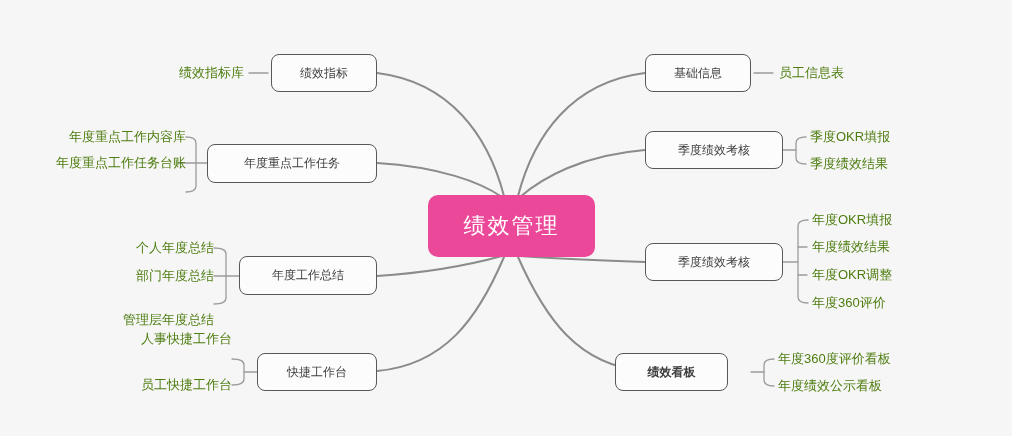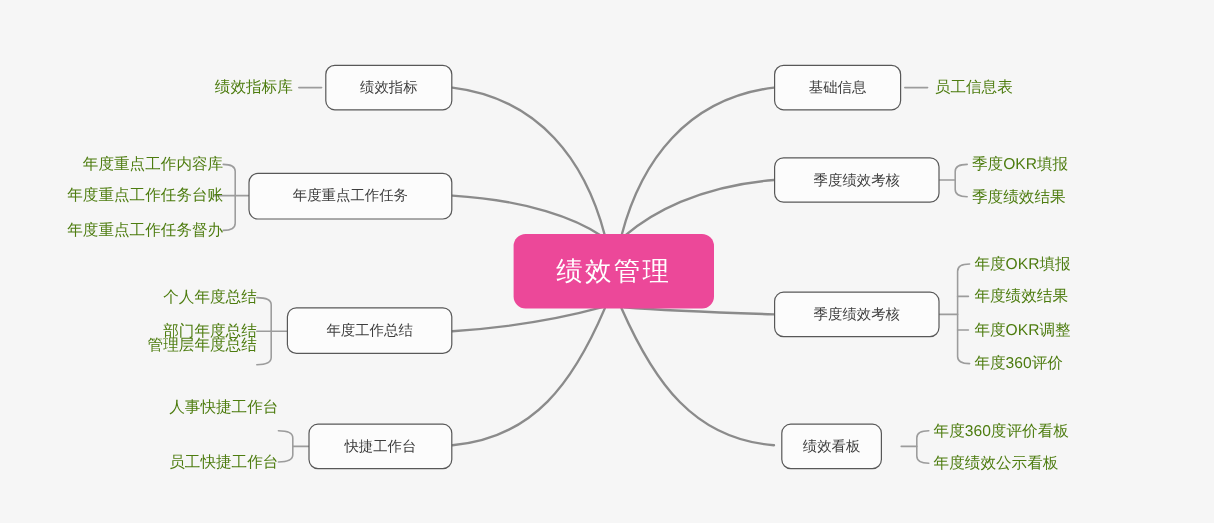--- a/index.html
+++ b/index.html
@@ -95,31 +95,30 @@
   <div class="root" style="left:428px;top:195px;width:167px;height:62px;">绩效管理</div>
 
   <div class="node" style="left:271px;top:54px;width:106px;height:38px;">绩效指标</div>
   <div class="node" style="left:207px;top:144px;width:170px;height:39px;">年度重点工作任务</div>
   <div class="node" style="left:239px;top:256px;width:138px;height:39px;">年度工作总结</div>
   <div class="node" style="left:257px;top:353px;width:120px;height:38px;">快捷工作台</div>
 
   <div class="node" style="left:645px;top:54px;width:106px;height:38px;">基础信息</div>
   <div class="node" style="left:645px;top:131px;width:138px;height:38px;">季度绩效考核</div>
   <div class="node" style="left:645px;top:243px;width:138px;height:38px;">季度绩效考核</div>
-  <div class="node" style="left:651px;top:353px;width:84px;height:38px;">绩效看板</div>
+  <div class="node" style="left:615px;top:353px;width:113px;height:38px;font-weight:bold;">绩效看板</div>
 
   <div class="leaf r" style="right:768px;top:65px;">绩效指标库</div>
 
   <div class="leaf r" style="right:826px;top:129px;">年度重点工作内容库</div>
   <div class="leaf r" style="right:826px;top:155px;">年度重点工作任务台账</div>
-  <div class="leaf r" style="right:826px;top:184px;">年度重点工作任务督办</div>
 
   <div class="leaf r" style="right:798px;top:240px;">个人年度总结</div>
   <div class="leaf r" style="right:798px;top:268px;">部门年度总结</div>
-  <div class="leaf r" style="right:798px;top:280px;text-align:center;">管理层年度总结</div>
+  <div class="leaf r" style="right:798px;top:312px;text-align:center;">管理层年度总结</div>
 
   <div class="leaf r" style="right:780px;top:331px;">人事快捷工作台</div>
   <div class="leaf r" style="right:780px;top:377px;">员工快捷工作台</div>
 
   <div class="leaf" style="left:779px;top:65px;">员工信息表</div>
 
   <div class="leaf" style="left:810px;top:129px;">季度OKR填报</div>
   <div class="leaf" style="left:810px;top:156px;">季度绩效结果</div>
 
   <div class="leaf" style="left:812px;top:212px;">年度OKR填报</div>

